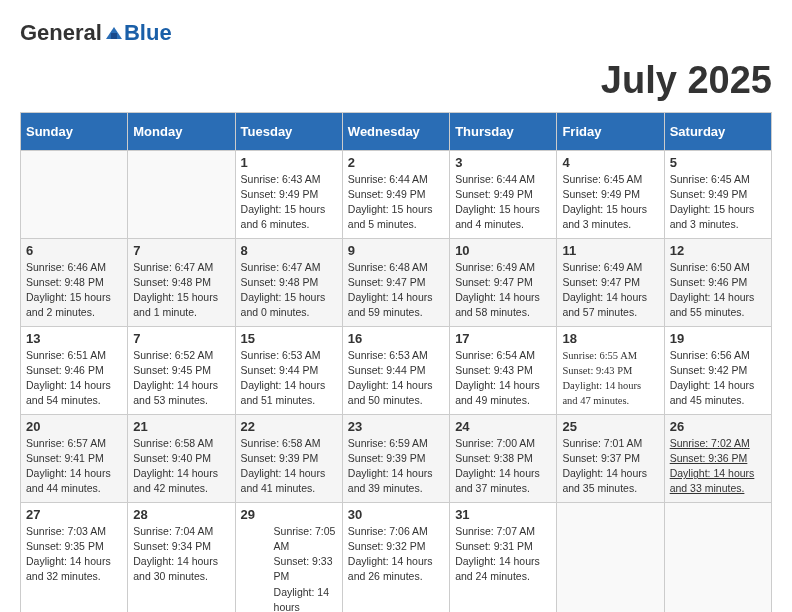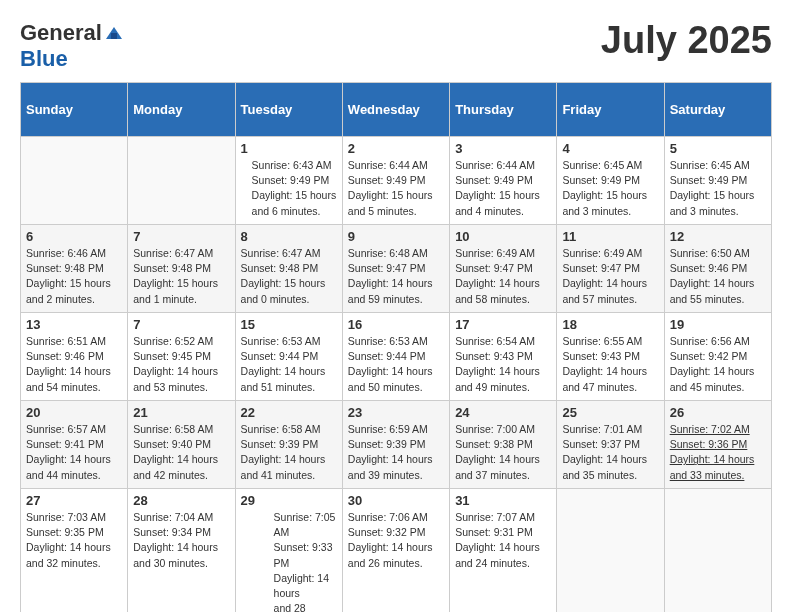--- a/index.html
+++ b/index.html
@@ -11,21 +11,21 @@
       padding: 20px;
     }
     .header {
       display: flex;
       justify-content: space-between;
       align-items: flex-start;
       margin-bottom: 10px;
     }
     .logo {
       display: flex;
-      flex-direction: column;
+      flex-direction: row;
       align-items: flex-start;
       text-align: center;
     }
     .logo-text {
       display: flex;
       align-items: center;
     }
     .logo-general {
       font-size: 22px;
       font-weight: bold;
@@ -36,20 +36,21 @@
       font-weight: bold;
       color: #1a5fa8;
     }
     .logo-icon {
       width: 20px;
       height: 20px;
       margin-left: 2px;
     }
     .title-block {
       text-align: left;
+      margin-top: 40px;
     }
     .month-title {
       font-size: 38px;
       font-weight: bold;
       color: #333;
       line-height: 1.1;
     }
     .location-title {
       font-size: 16px;
       color: #555;
@@ -58,21 +59,21 @@
     table {
       width: 100%;
       border-collapse: collapse;
       table-layout: fixed;
     }
     thead tr th {
       background-color: #2a6db5;
       color: white;
       font-size: 13px;
       font-weight: bold;
-      padding: 19px 5px;
+      padding: 11px 5px;
       text-align: left;
       border: 1px solid #ccc;
     }
     tbody tr td {
       vertical-align: top;
       border: 1px solid #ccc;
       padding: 4px 5px;
       font-size: 11px;
       color: #333;
       height: 88px;
@@ -126,21 +127,21 @@
         <th>Friday</th>
         <th>Saturday</th>
       </tr>
   </thead>
   <tbody id="calendar-body">
   <tr>
         <td class="empty-cell"></td>
         <td class="empty-cell"></td>
         <td>
           <span class="day-num">1</span>
-          <div class="day-info" style="white-space: pre-line; margin-left: 11px;">Sunrise: 6:43 AM
+          <div class="day-info" style="white-space: pre-line;">Sunrise: 6:43 AM
 Sunset: 9:49 PM
 Daylight: 15 hours
 and 6 minutes.</div>
         </td>
         <td>
           <span class="day-num">2</span>
           <div class="day-info" style="white-space: pre-line;">Sunrise: 6:44 AM
 Sunset: 9:49 PM
 Daylight: 15 hours
 and 5 minutes.</div>
@@ -249,21 +250,21 @@
         </td>
         <td>
           <span class="day-num">17</span>
           <div class="day-info" style="white-space: pre-line;">Sunrise: 6:54 AM
 Sunset: 9:43 PM
 Daylight: 14 hours
 and 49 minutes.</div>
         </td>
         <td>
           <span class="day-num">18</span>
-          <div class="day-info" style="white-space: pre-line;">Sunrise: 6:55 AM
+          <div class="day-info" style="white-space: pre-line; font-family: Liberation Serif, serif;">Sunrise: 6:55 AM
 Sunset: 9:43 PM
 Daylight: 14 hours
 and 47 minutes.</div>
         </td>
         <td>
           <span class="day-num">19</span>
           <div class="day-info" style="white-space: pre-line;">Sunrise: 6:56 AM
 Sunset: 9:42 PM
 Daylight: 14 hours
 and 45 minutes.</div>

